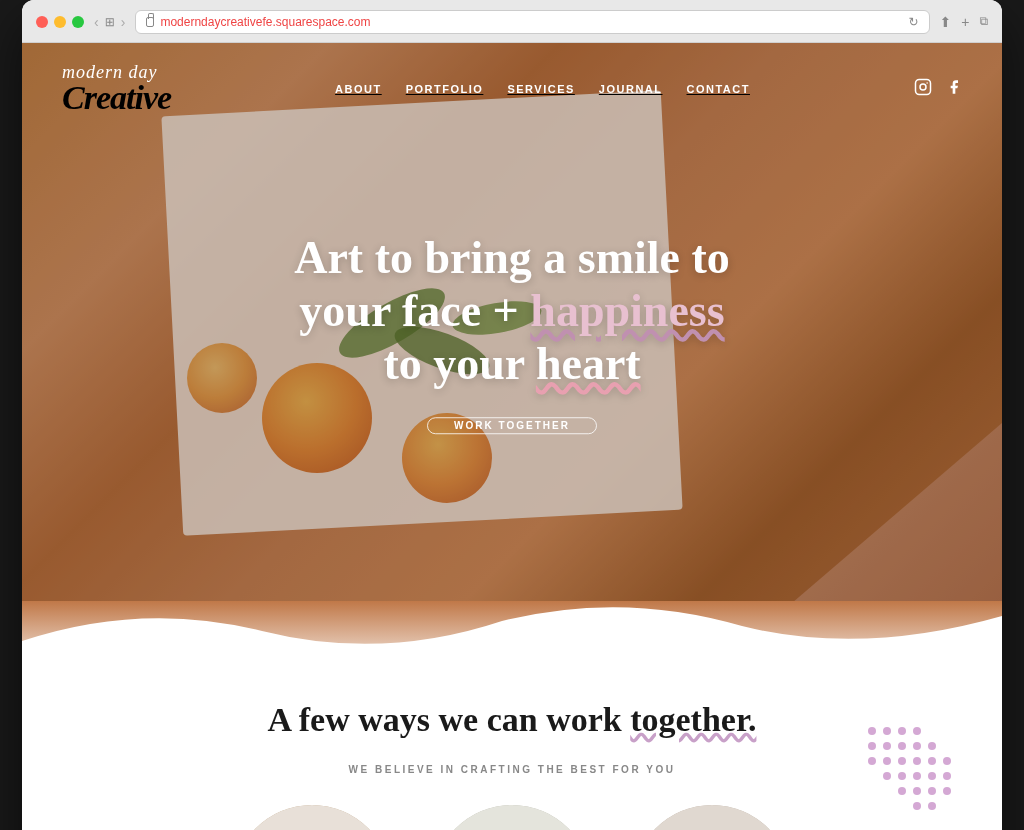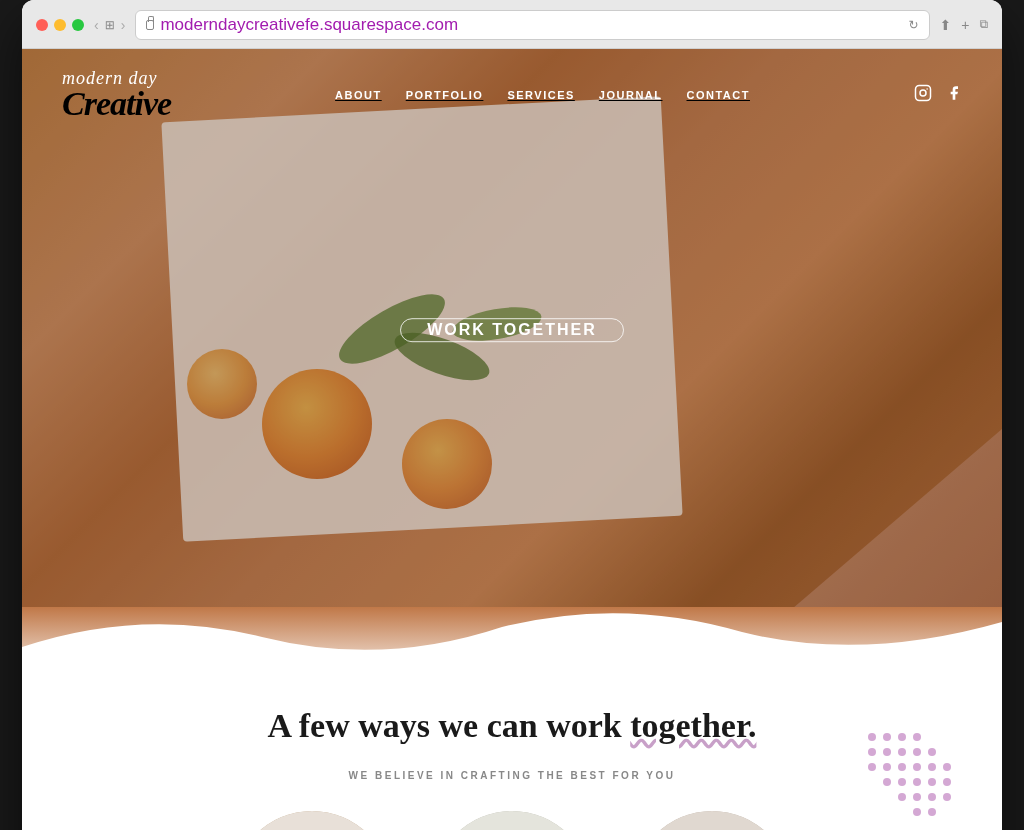--- a/index.html
+++ b/index.html
@@ -333,21 +333,21 @@
       text-decoration: underline;
       text-decoration-color: #e8a0b0;
       text-decoration-style: wavy;
     }
 
     .work-together-btn {
       display: inline-block;
       border: 1.5px solid rgba(255,255,255,0.8);
       border-radius: 30px;
       padding: 2px 26px;
-      font-size: 16px;
+      font-size: 10px;
       font-weight: 700;
       letter-spacing: 2px;
       text-transform: uppercase;
       color: #fff;
       cursor: pointer;
       background: transparent;
     }
 
     
     .wave-separator {
@@ -427,22 +427,22 @@
     .dots-decoration {
       position: absolute;
       right: 60px;
       top: 40px;
       width: 80px;
       height: 80px;
     }
 
     
     .url-text {
-      font-size: 17px;
-      color: #a21caf;
+      font-size: 12px;
+      color: #ef4444;
     }
   </style>
 </head>
 <body>
 
 <div class="browser-window">
 
   <div class="browser-chrome">
     <div class="traffic-lights">
       <div class="traffic-light tl-red"></div>
@@ -513,20 +513,25 @@
           <span class="social-icon">
             
             <svg width="16" height="18" viewBox="0 0 24 24" fill="white">
               <path d="M18 2h-3a5 5 0 0 0-5 5v3H7v4h3v8h4v-8h3l1-4h-4V7a1 1 0 0 1 1-1h3z"></path>
             </svg>
           </span>
         </div>
       </nav>
 
       <div class="hero-content">
+        <h1 class="hero-heading">
+          <span>Art to bring a smile to</span><br>
+          <span>your face + <span class="highlight-pink">happiness</span></span><br>
+          <span>to your <span class="highlight-underline">heart</span></span>
+        </h1>
         <button class="work-together-btn">Work Together</button>
       </div>
     </div>
 
     <div class="wave-separator" style="background: linear-gradient(to bottom, #c07848 0%, #fff 100%);">
       <svg viewBox="0 0 980 80" preserveAspectRatio="none" height="80">
         <path d="M0,80 L0,40 Q120,0 240,30 Q360,60 480,20 Q600,-10 720,25 Q840,55 980,15 L980,80 Z" fill="white"></path>
       </svg>
     </div>
 

